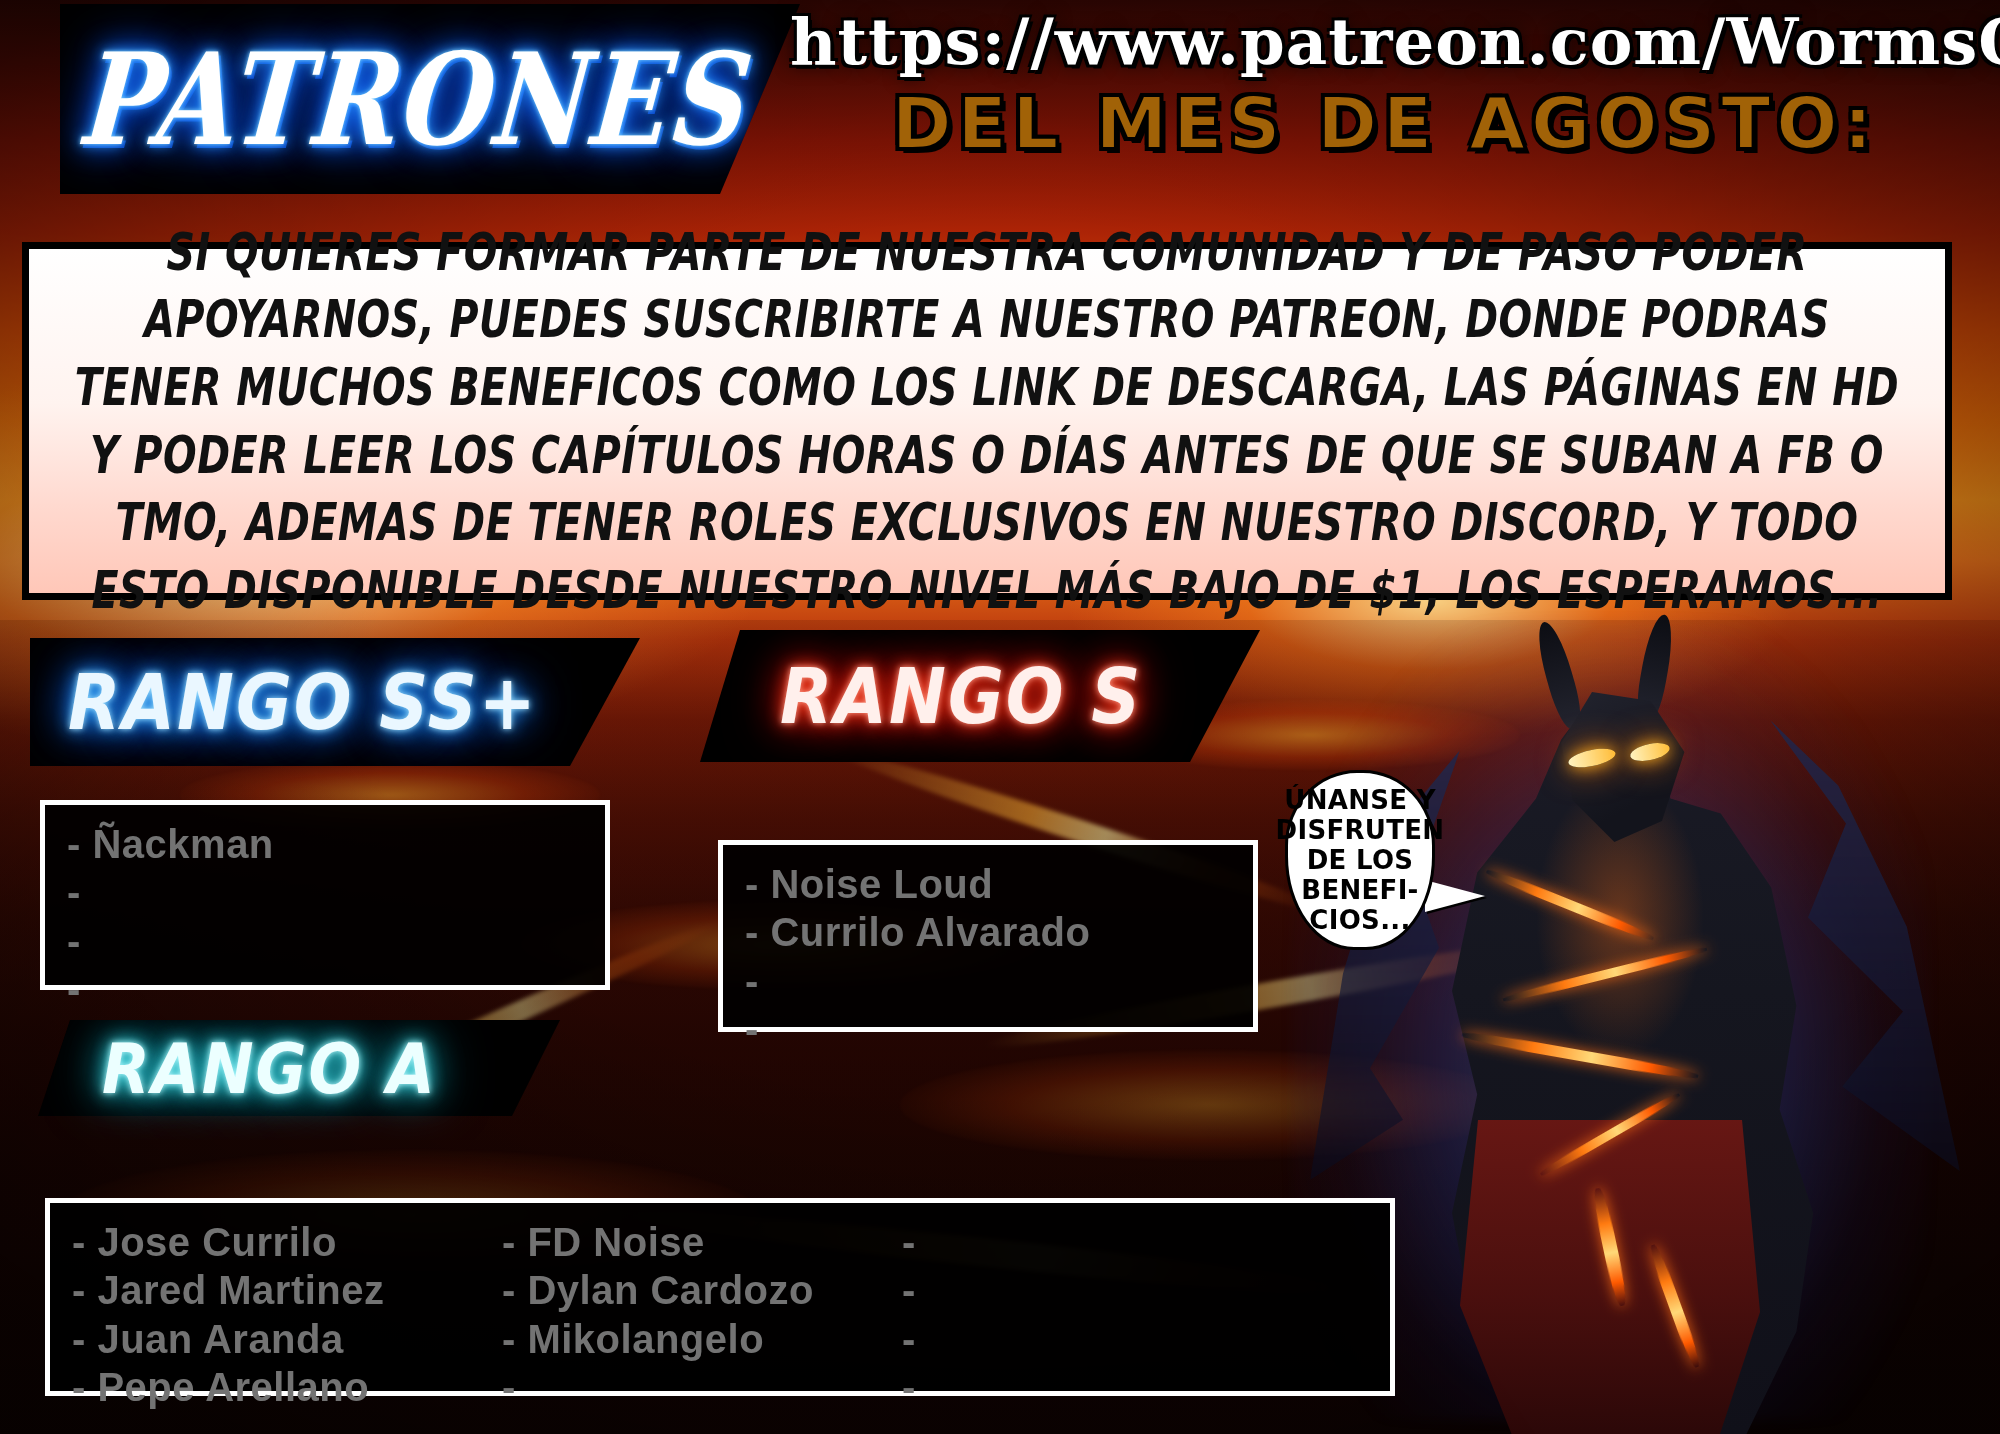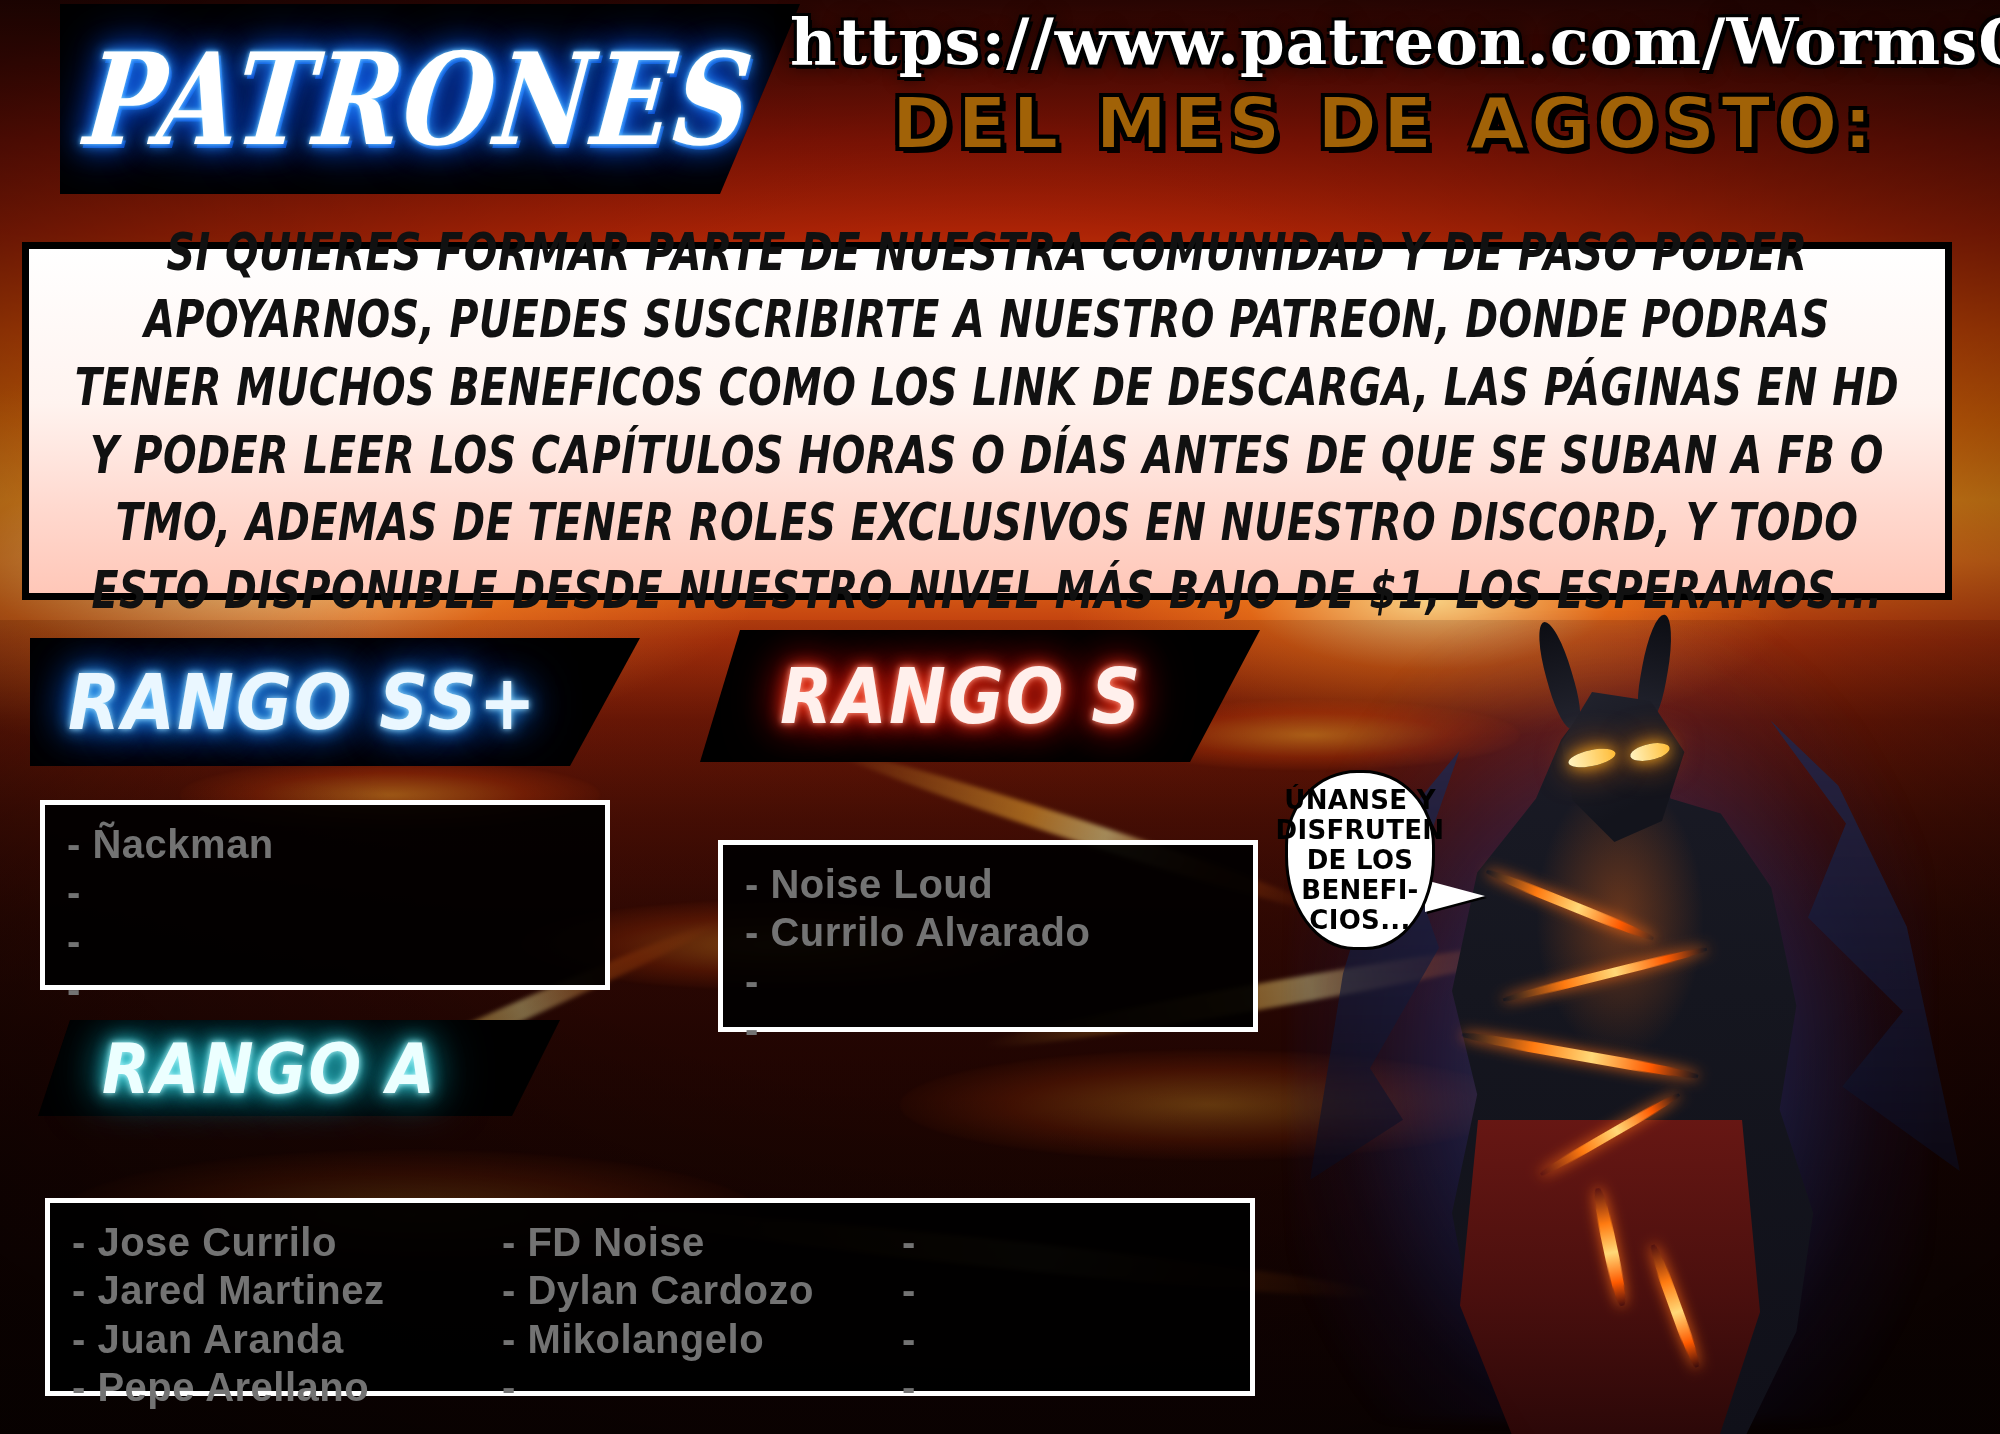--- a/index.html
+++ b/index.html
@@ -225,21 +225,21 @@
   
   #a-tab {
     left: 30px; top: 1020px;
     width: 530px; height: 96px;
     clip-path: polygon(40px 0, 530px 0, 470px 120px, 0 120px);
     padding-left: 72px;
   }
   #a-tab .rank-title { font-size: 62px; }
   #a-names {
     left: 45px; top: 1198px;
-    width: 1210px; height: 198px;
+    width: 1350px; height: 198px;
     display: flex;
     gap: 0px;
   }
   #a-names .name-col { width: 430px; }
   #a-names .name-col.col2 { width: 400px; }
   #a-names .name-col.col3 { width: 300px; }
 
   
   .char {
     position: absolute;

